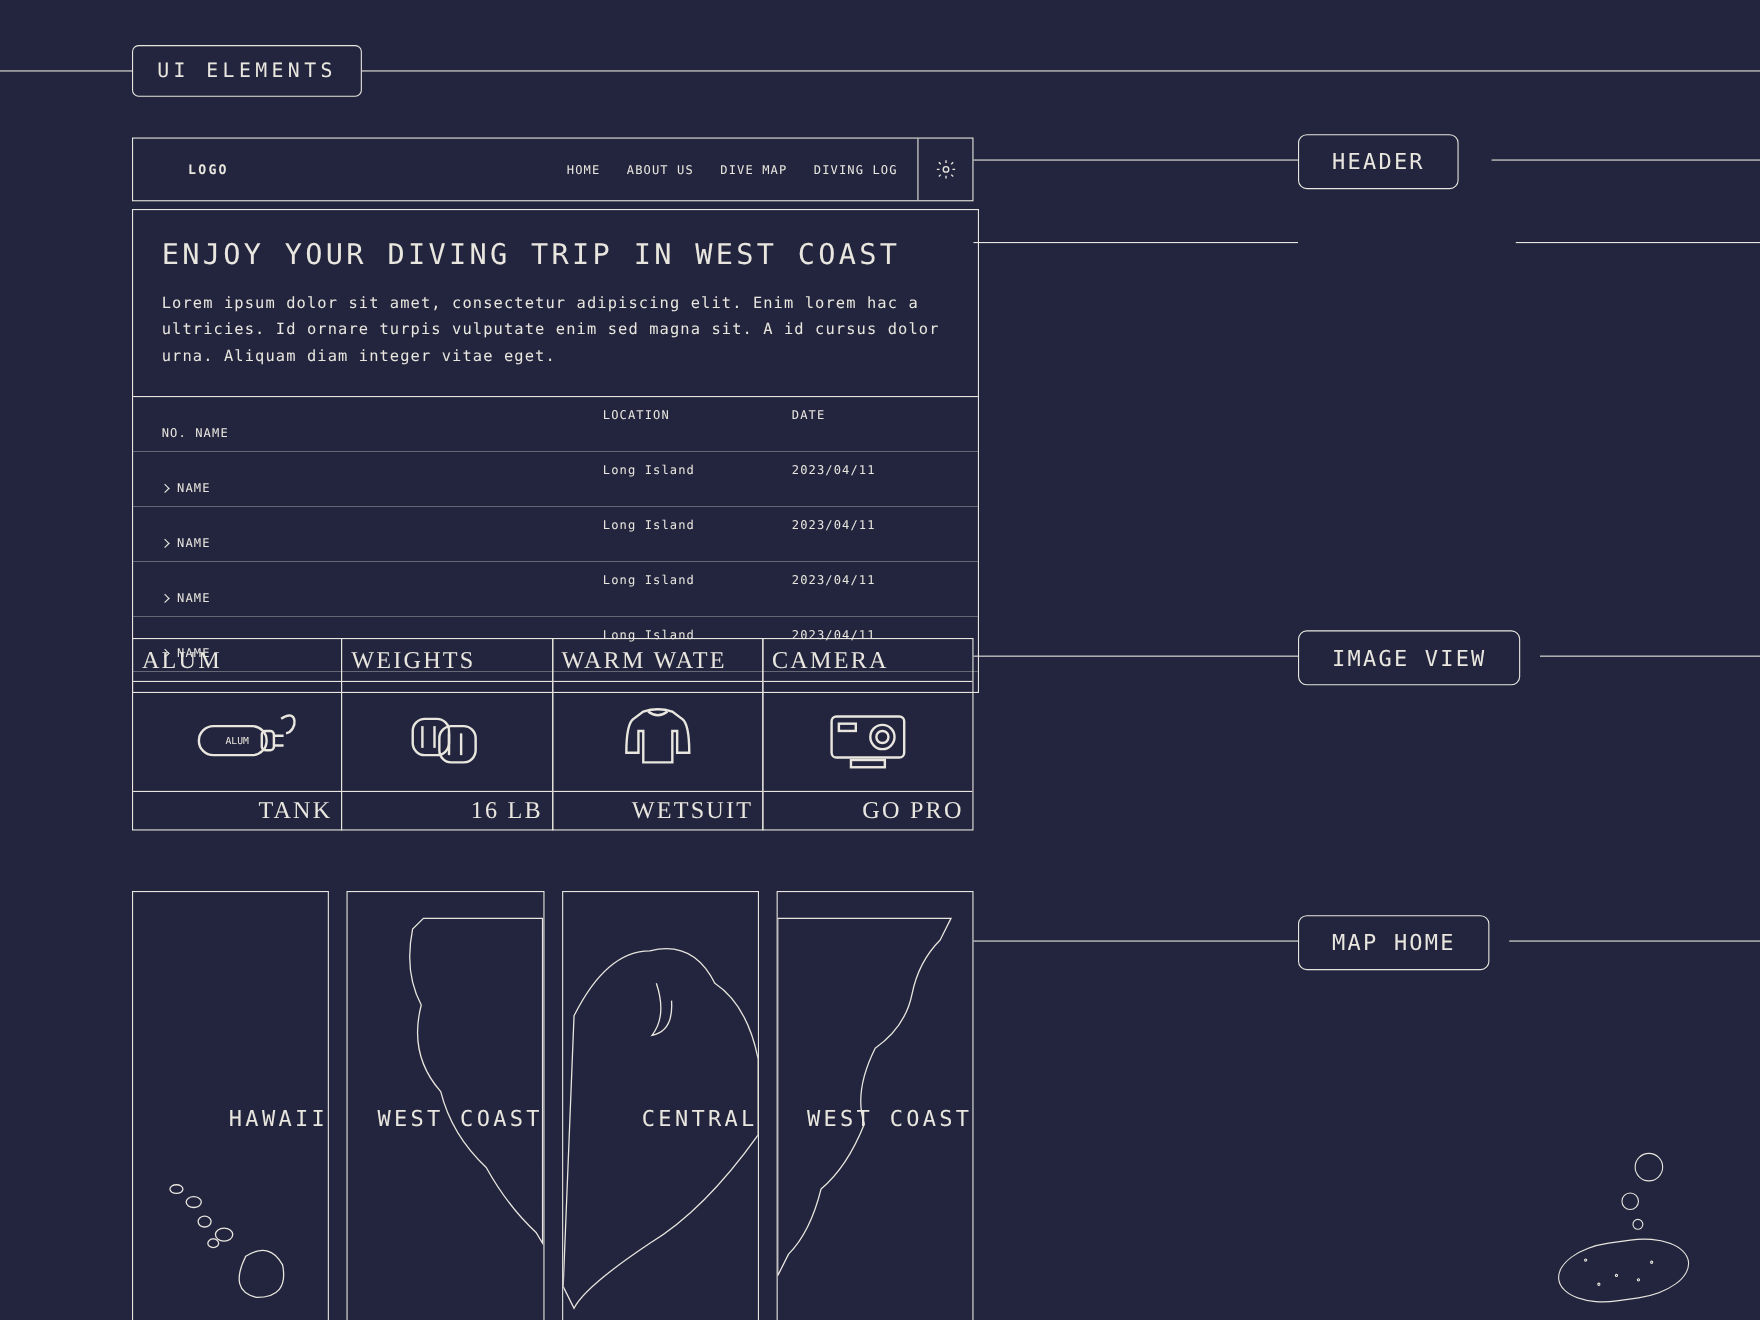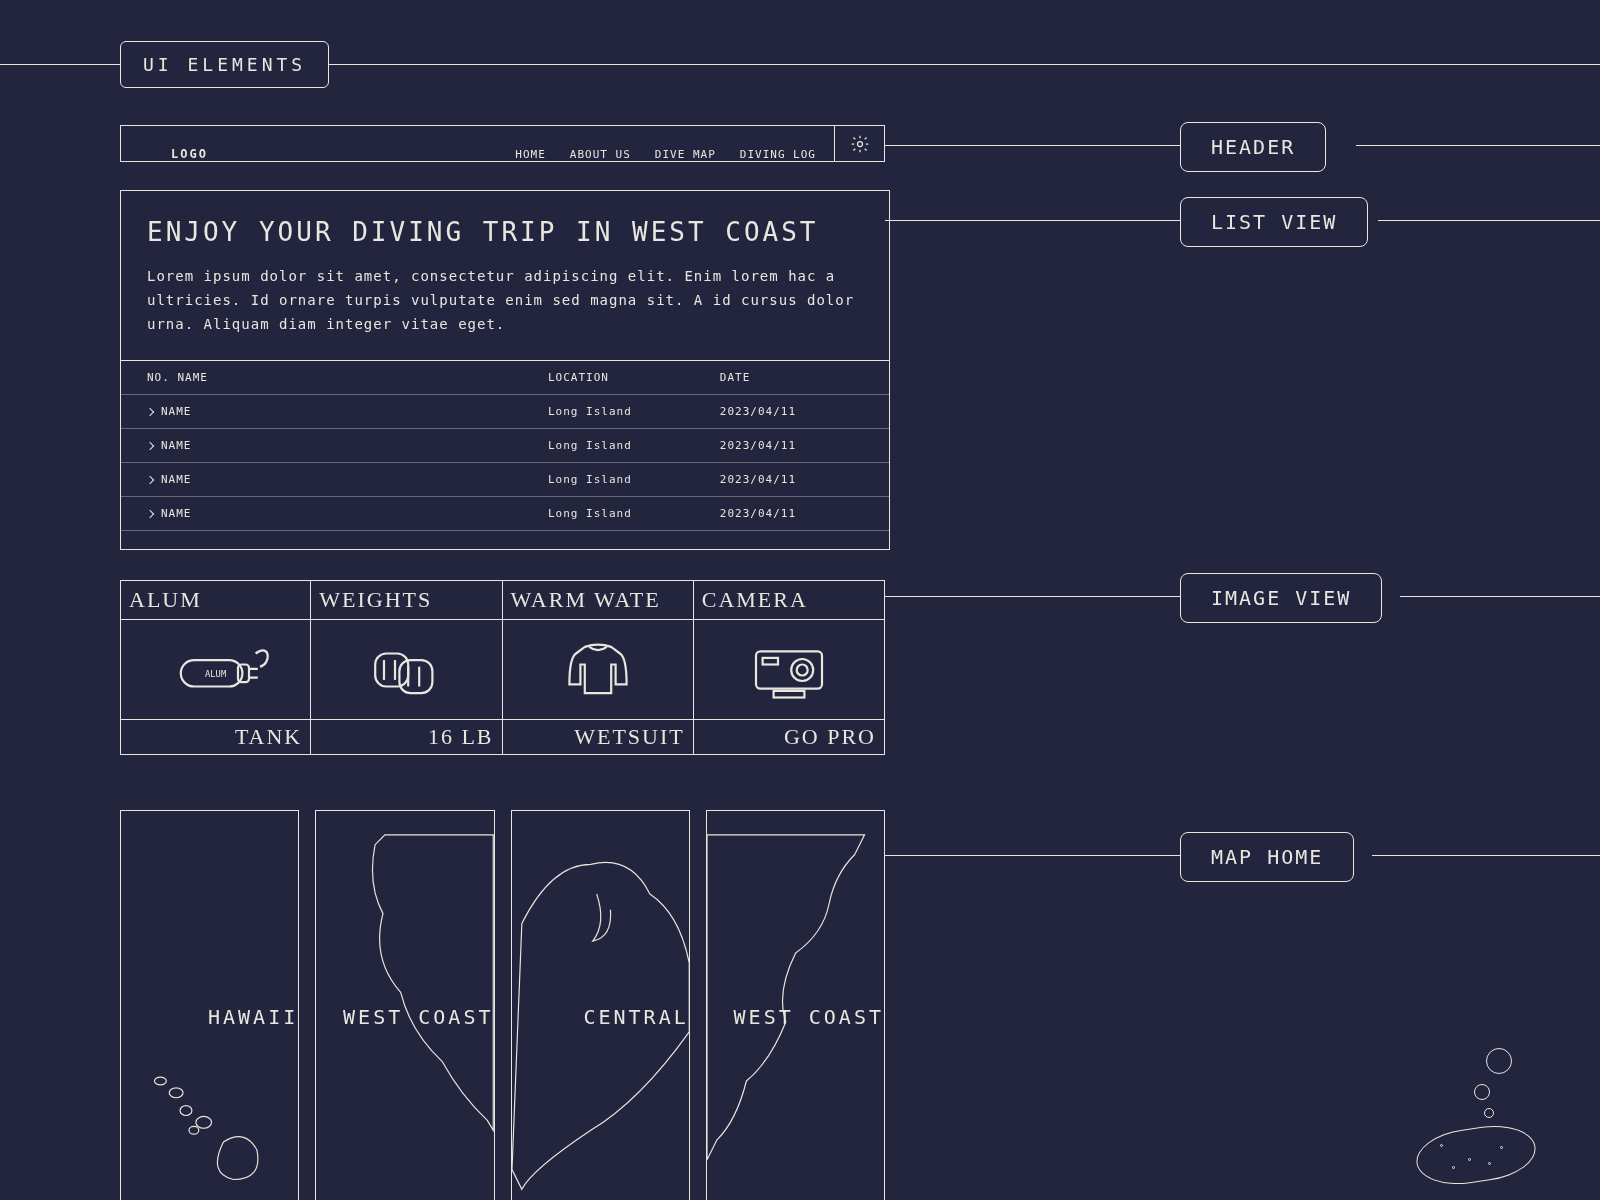--- a/index.html
+++ b/index.html
@@ -13,34 +13,34 @@
 
   
   .topline{position:absolute;left:0;right:0;top:64px;height:0;border-top:1px solid var(--line);}
   .title-chip{position:absolute;left:120px;top:41px;background:var(--bg);border:1px solid var(--line);border-radius:6px;padding:12px 22px;font-size:18px;letter-spacing:4px;text-align:center;}
 
   
   .hline{position:absolute;height:0;border-top:1px solid var(--line);}
   .label-chip{position:absolute;border:1px solid var(--line);border-radius:8px;padding:12px 30px;font-size:20px;letter-spacing:2px;background:var(--bg);}
 
   
-  .header-demo{position:absolute;left:120px;top:125px;width:765px;height:37px;border:1px solid var(--line);display:flex;align-items:flex-end;}
+  .header-demo{position:absolute;left:120px;top:125px;width:765px;height:58px;border:1px solid var(--line);display:flex;align-items:center;}
   .header-demo .logo{font-weight:bold;font-size:12px;letter-spacing:2px;margin-left:50px;}
   .header-demo .nav{margin-left:auto;display:flex;gap:24px;font-size:11px;letter-spacing:1px;}
   .header-demo .gear-wrap{width:50px;display:flex;align-items:center;justify-content:center;border-left:1px solid var(--line);align-self:stretch;}
   .gear{width:20px;height:20px;}
 
   
   .list-demo{position:absolute;left:120px;top:190px;width:770px;border:1px solid var(--line);}
   .list-demo h1{font-family:"Menlo","Consolas",monospace;font-weight:normal;font-size:26px;letter-spacing:3px;margin:26px 26px 18px 26px;}
   .list-demo p{font-size:14px;line-height:1.7;letter-spacing:1px;margin:0 26px 24px 26px;}
   .tbl{border-top:1px solid var(--line);}
   .tbl .row{display:grid;grid-template-columns:56% 24% 20%;font-size:11px;letter-spacing:1px;padding:10px 26px;border-bottom:1px solid rgba(232,230,222,0.35);}
   .tbl .row.head{font-size:11px;}
-  .tbl .row .c1{display:flex;gap:8px;align-items:center;}
+  .tbl .row .c1{display:flex;gap:8px;align-items:center;margin-top:16px;}
   .caret{width:6px;height:6px;border-right:1px solid var(--line);border-bottom:1px solid var(--line);transform:rotate(-45deg);}
   .list-demo .tbl{padding-bottom:18px;}
 
   
   .image-demo{position:absolute;left:120px;top:580px;width:765px;display:grid;grid-template-columns:repeat(4,1fr);}
   .gear-card{border:1px solid var(--line);height:175px;display:flex;flex-direction:column;margin-left:-1px;}
   .gear-card:first-child{margin-left:0;}
   .gear-card .top{font-family:Georgia,"Times New Roman",serif;font-size:22px;letter-spacing:2px;padding:6px 8px;border-bottom:1px solid var(--line);white-space:nowrap;overflow:hidden;}
   .gear-card .mid{flex:1;display:flex;align-items:center;justify-content:center;}
   .gear-card .bot{font-family:Georgia,"Times New Roman",serif;font-size:22px;letter-spacing:2px;text-align:right;padding:4px 8px;border-top:1px solid var(--line);}
@@ -63,21 +63,20 @@
 
 <div class="page">
   <div class="topline"></div>
   <div class="title-chip">UI ELEMENTS</div>
 
   <div class="hline" style="left:885px;top:145px;width:295px;"></div>
   <div class="label-chip" style="left:1180px;top:122px;">HEADER</div>
   <div class="hline" style="left:1356px;top:145px;width:244px;"></div>
 
   <div class="hline" style="left:885px;top:220px;width:295px;"></div>
-  <div class="label-chip" style="left:1180px;top:197px;">LIST VIEW</div>
   <div class="hline" style="left:1378px;top:220px;width:222px;"></div>
 
   <div class="hline" style="left:885px;top:596px;width:295px;"></div>
   <div class="label-chip" style="left:1180px;top:573px;">IMAGE VIEW</div>
   <div class="hline" style="left:1400px;top:596px;width:200px;"></div>
 
   <div class="hline" style="left:885px;top:855px;width:295px;"></div>
   <div class="label-chip" style="left:1180px;top:832px;">MAP HOME</div>
   <div class="hline" style="left:1372px;top:855px;width:228px;"></div>
 

